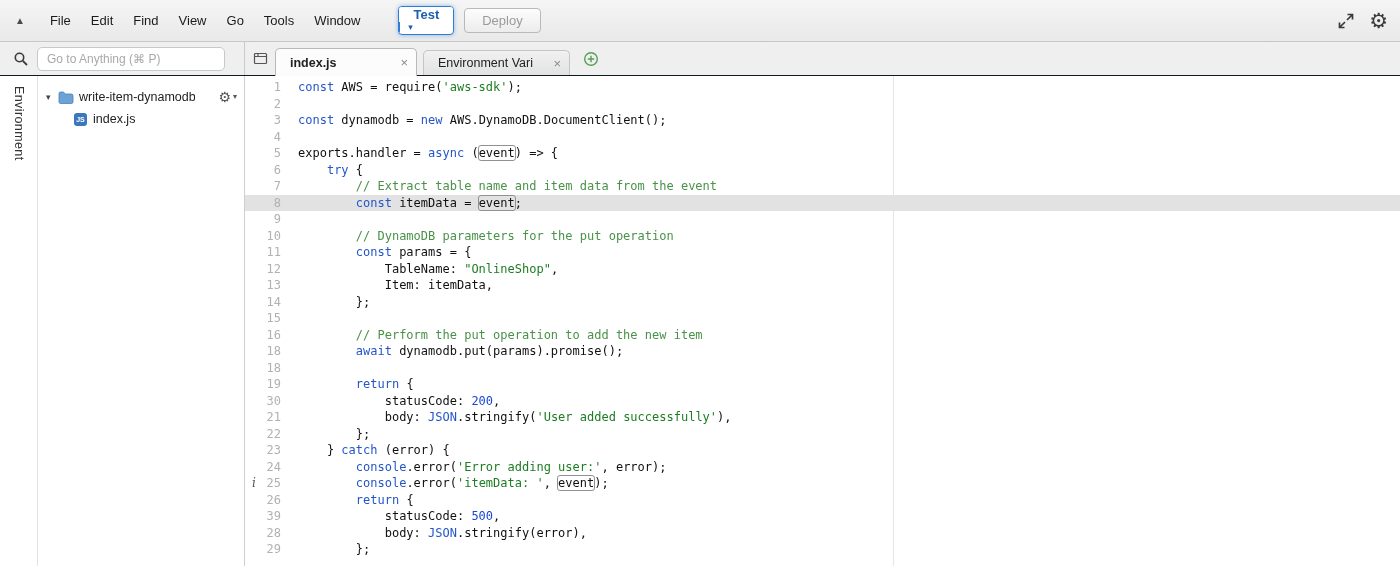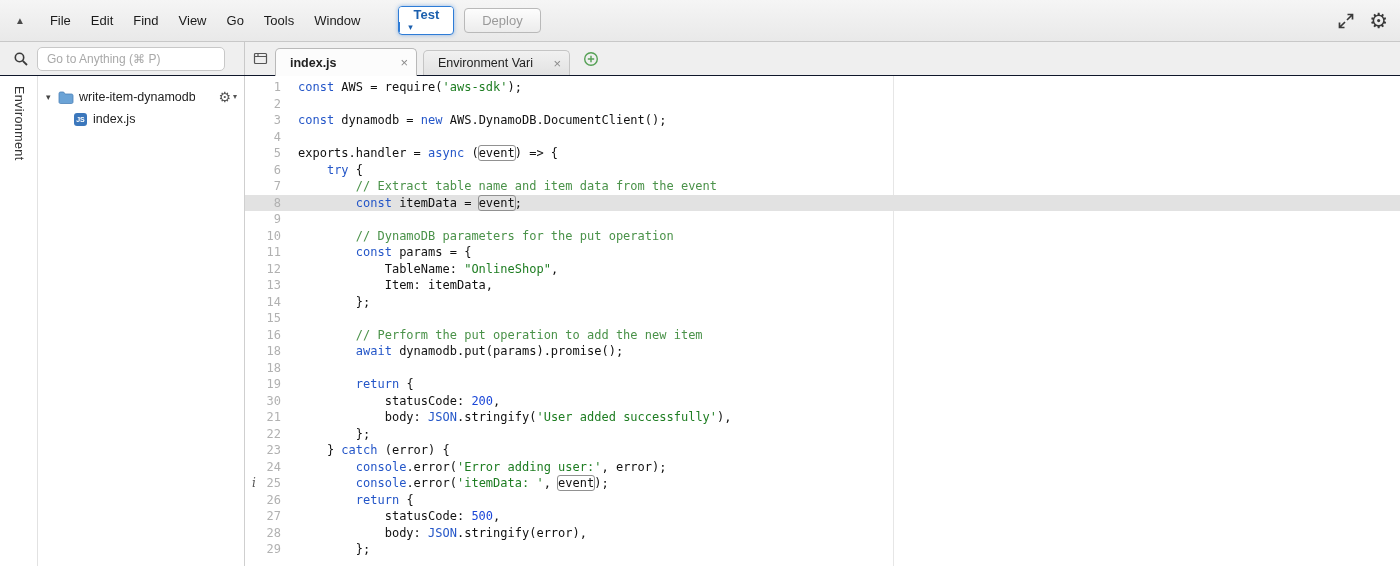--- a/index.html
+++ b/index.html
@@ -272,21 +272,21 @@
           </div>
           <div class="code-row">
             <div class="gutter-cell"><span class="info-icon">i</span>25</div>
             <div class="code-cell"><span>        </span><span class="tk-b">console</span><span>.error(</span><span class="tk-s">'itemData: '</span><span>, </span><span class="tk-e">event</span><span>);</span></div>
           </div>
           <div class="code-row">
             <div class="gutter-cell">26</div>
             <div class="code-cell"><span>        </span><span class="tk-k">return</span><span> {</span></div>
           </div>
           <div class="code-row">
-            <div class="gutter-cell">27</div>
+            <div class="gutter-cell">39</div>
             <div class="code-cell"><span>            statusCode: </span><span class="tk-n">500</span><span>,</span></div>
           </div>
           <div class="code-row">
             <div class="gutter-cell">28</div>
             <div class="code-cell"><span>            body: </span><span class="tk-b">JSON</span><span>.stringify(error),</span></div>
           </div>
           <div class="code-row">
             <div class="gutter-cell">29</div>
             <div class="code-cell"><span>        };</span></div>
           </div>

